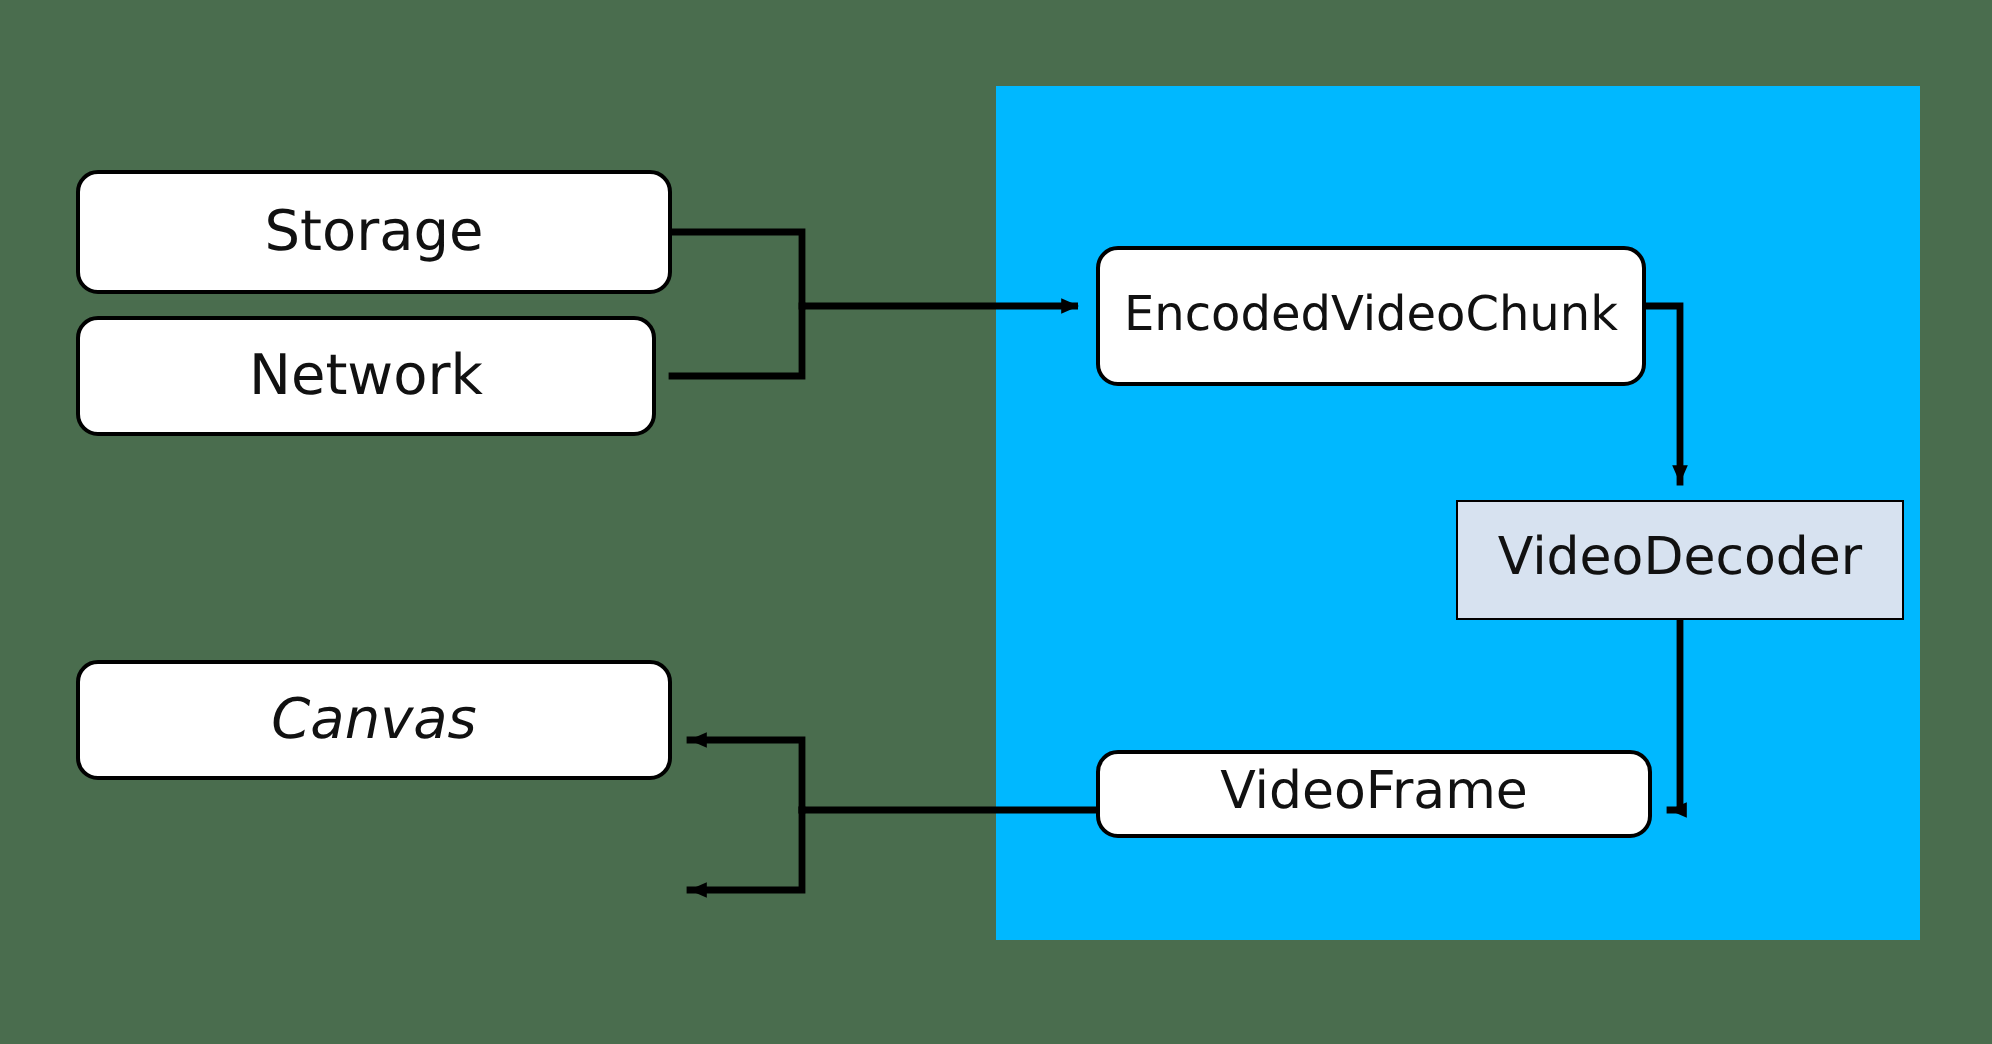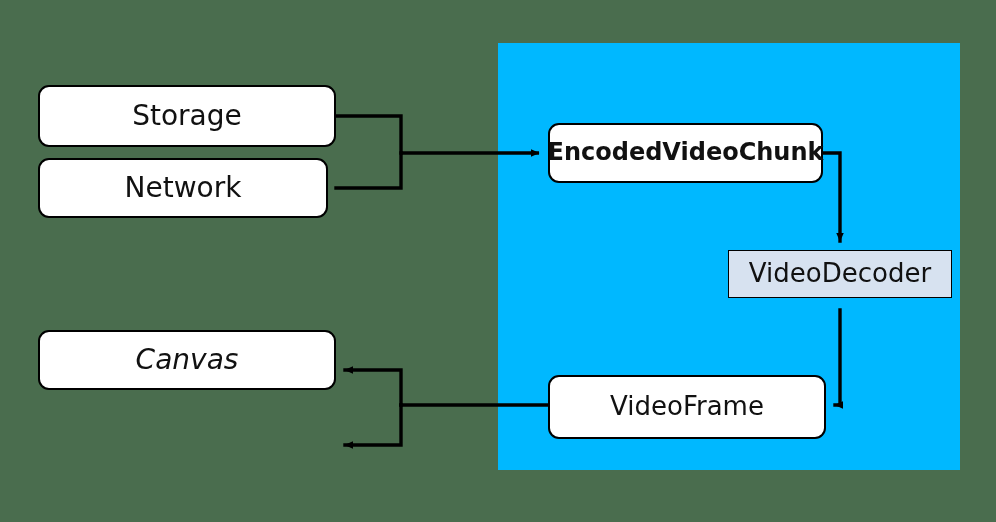--- a/index.html
+++ b/index.html
@@ -82,23 +82,23 @@
 
   <div class="node" id="node-0" style="left: 38px; top: 85px; width: 298px; height: 62px; background: rgb(255, 255, 255); font-size: 28px; border-color: rgb(0, 0, 0); color: rgb(17, 17, 17);">
     <span class="node-label">Storage</span>
   </div>
   <div class="node" id="node-1" style="left: 38px; top: 158px; width: 290px; height: 60px; background: rgb(255, 255, 255); font-size: 28px; border-color: rgb(0, 0, 0); color: rgb(17, 17, 17);">
     <span class="node-label">Network</span>
   </div>
   <div class="node" id="node-2" style="left: 38px; top: 330px; width: 298px; height: 60px; background: rgb(255, 255, 255); font-size: 28px; border-color: rgb(0, 0, 0); color: rgb(17, 17, 17); font-style: italic;">
     <span class="node-label">Canvas</span>
   </div>
-  <div class="node" id="node-4" style="left: 548px; top: 123px; width: 275px; height: 60px; background: rgb(255, 255, 255); font-size: 24px; border-color: rgb(0, 0, 0); color: rgb(17, 17, 17); font-weight: bold;">
+  <div class="node" id="node-4" style="left: 548px; top: 123px; width: 275px; height: 70px; background: rgb(255, 255, 255); font-size: 24px; border-color: rgb(0, 0, 0); color: rgb(17, 17, 17);">
     <span class="node-label">EncodedVideoChunk</span>
   </div>
-  <div class="node sharp" id="node-5" style="left: 728px; top: 250px; width: 224px; height: 48px; background: rgb(215, 226, 240); font-size: 26px; border-color: rgb(0, 0, 0); color: rgb(17, 17, 17);">
+  <div class="node sharp" id="node-5" style="left: 728px; top: 250px; width: 224px; height: 60px; background: rgb(215, 226, 240); font-size: 26px; border-color: rgb(0, 0, 0); color: rgb(17, 17, 17);">
     <span class="node-label">VideoDecoder</span>
   </div>
-  <div class="node" id="node-6" style="left: 548px; top: 375px; width: 278px; height: 64px; background: rgb(255, 255, 255); font-size: 26px; border-color: rgb(0, 0, 0); color: rgb(17, 17, 17);">
+  <div class="node" id="node-6" style="left: 548px; top: 375px; width: 278px; height: 44px; background: rgb(255, 255, 255); font-size: 26px; border-color: rgb(0, 0, 0); color: rgb(17, 17, 17);">
     <span class="node-label">VideoFrame</span>
   </div>
 
 </div>
 
 </body></html>

